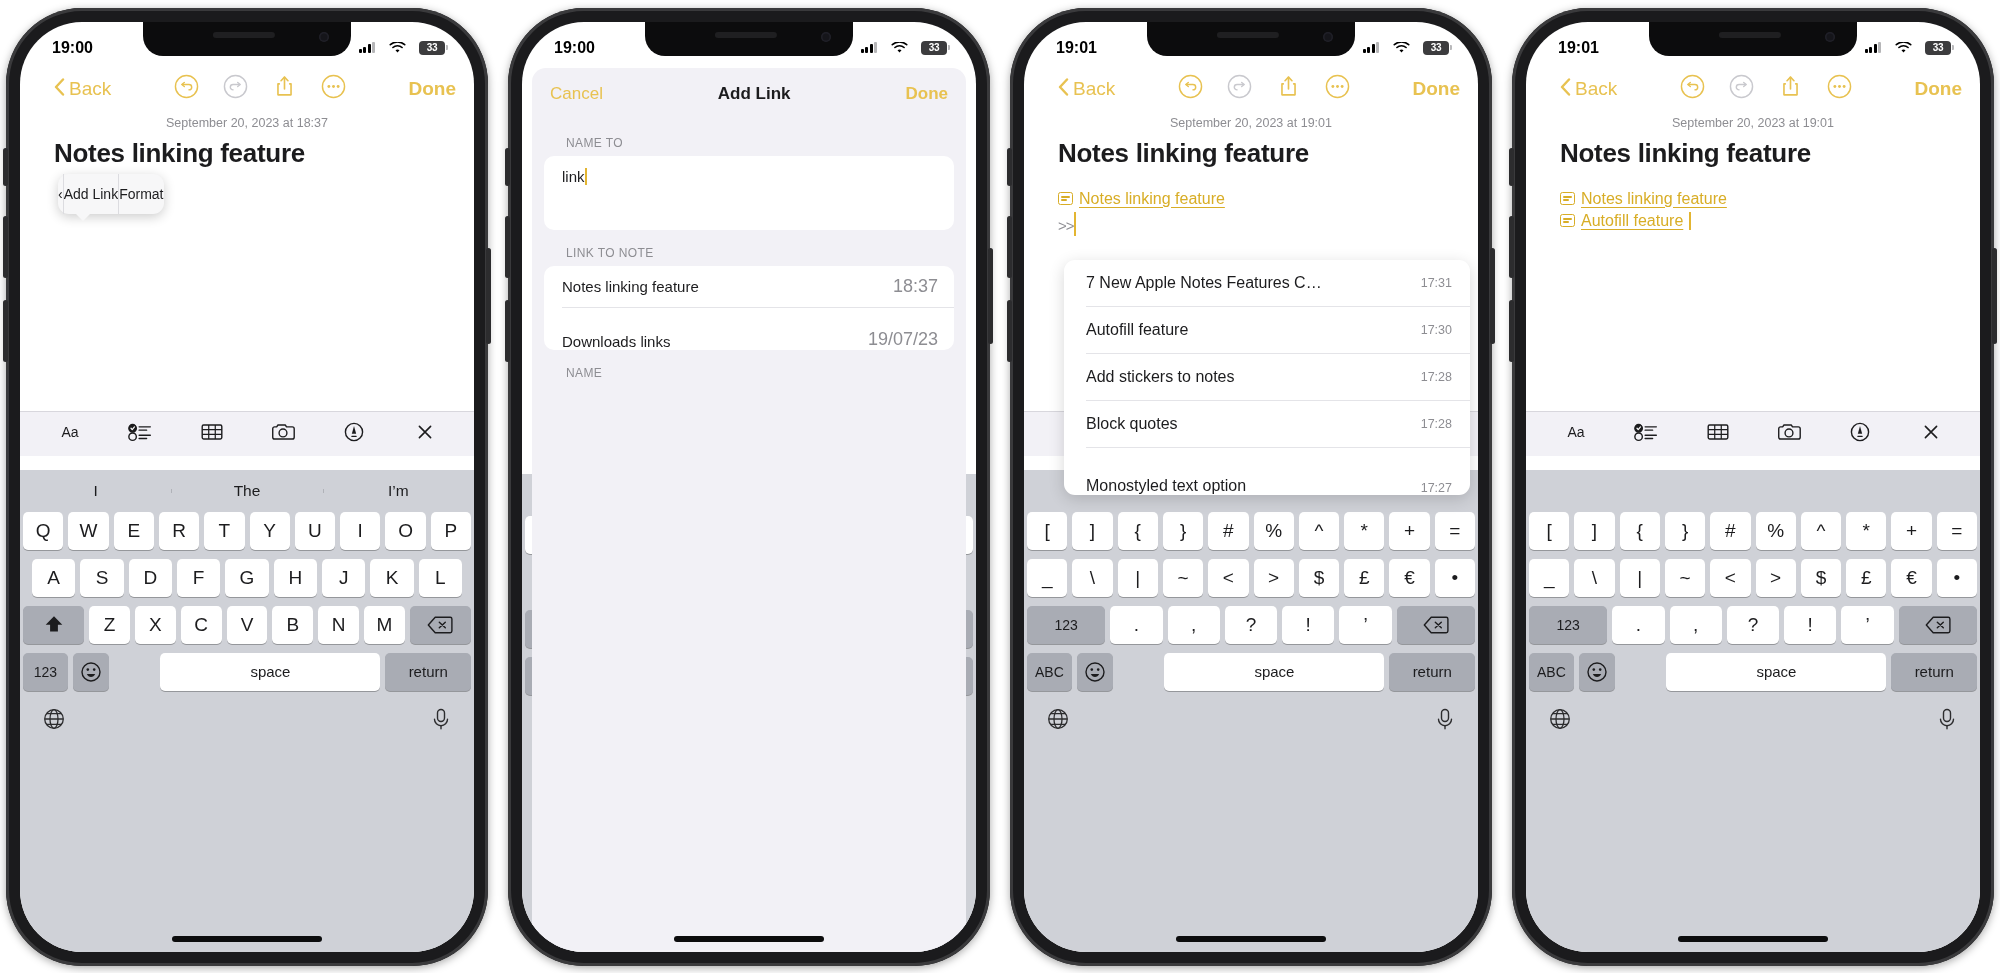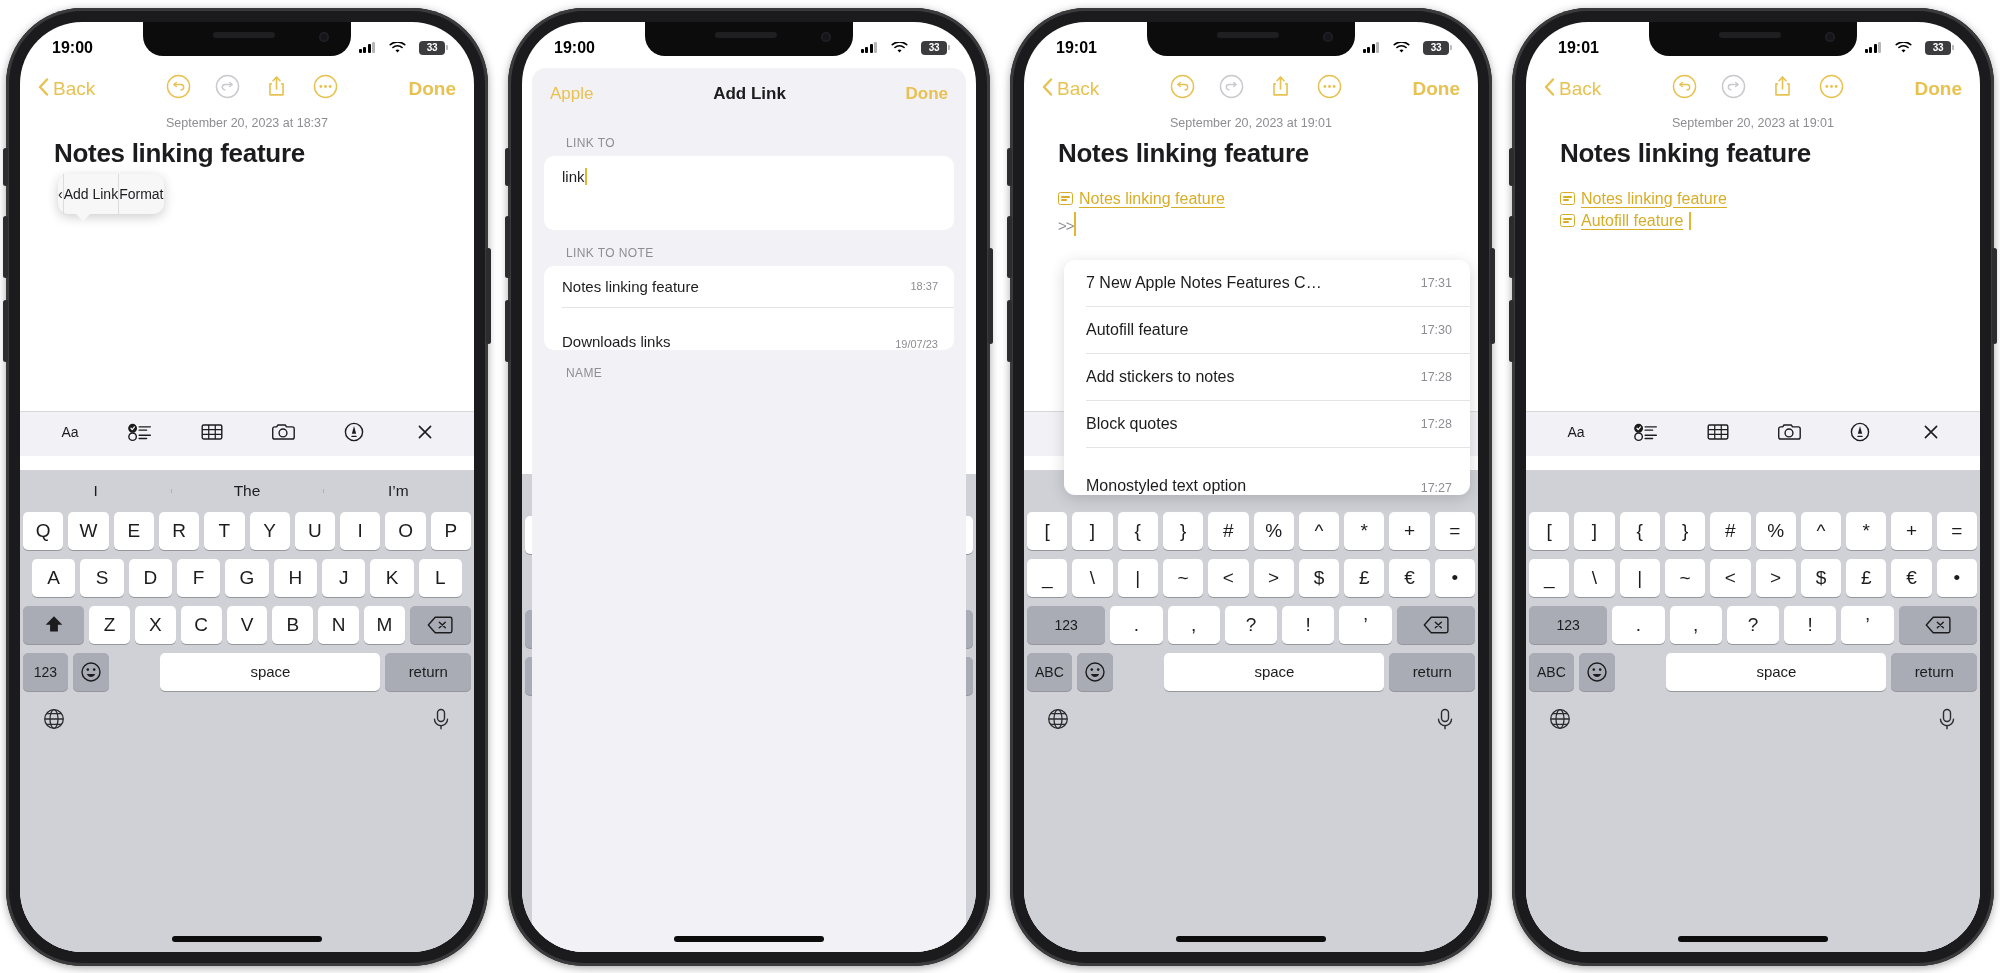--- a/index.html
+++ b/index.html
@@ -92,21 +92,21 @@
   .batt {
     display:flex; align-items:center; justify-content:center;
     min-width: 26px; height: 14px; padding: 0 3px;
     background: #3c3c3e; border-radius: 4px;
     color: #fff; font-size: 10px; font-weight: bold; letter-spacing: -0.3px;
   }
   .batt-tip { width:2px;height:5px;background:#b9b9bb;border-radius:0 1px 1px 0;margin-left:1px; }
 
   
   .notes-top {
-    position: absolute; top: 44px; left: 0; right: 0; height: 46px;
+    position: absolute; top: 44px; left: 16px; right: 0; height: 46px;
     display: flex; align-items: center; justify-content: space-between;
     padding: 0 18px;
     color: #e8b93a;
     z-index: 20;
   }
   .nt-left, .nt-right { display:flex; align-items:center; gap:4px; }
   .nt-center { display:flex; align-items:center; gap:24px; }
   .back-lbl { font-size: 19px; color:#e8c251; }
   .done-lbl { font-size: 19px; font-weight: bold; color:#e8c251; }
   .chev { width: 11px; height: 18px; }
@@ -230,21 +230,21 @@
   }
   .card { background:#fff; border-radius:10px; margin: 0 12px; }
   .card-input { height: 74px; padding: 12px 18px; font-size:15px; color:#1c1c1e; }
   .row {
     display:flex;align-items:center;justify-content:space-between;
     height: 42px; margin-left: 18px; padding-right: 16px;
     font-size: 15px; color:#1c1c1e;
     border-bottom: .5px solid #e4e4e8;
   }
   .row:last-child { border-bottom:none;align-items:flex-end; }
-  .row .meta { color:#8d8d92; font-size:11px; }
+  .row .meta { color:#8d8d92; font-size:18px; }
   .placeholder { color:#b9b9be; }
 
   
   .autopop {
     position:absolute; left: 40px; right: 8px; top: 238px;
     background:#fff; border-radius: 11px;
     box-shadow: 0 4px 16px rgba(0,0,0,.16);
     z-index: 24; overflow:hidden;
   }
   .autopop .row { margin-left: 22px; height: 47px; font-size: 16px; padding-right: 18px; }
@@ -460,25 +460,25 @@
   </div>
         <div class="notes-top">
         <div class="nt-left"></div>
           <div class="nt-center"></div>
         <div class="nt-right">
           <span class="done-lbl">Done</span>
           </div>
         </div>
         <div class="sheet">
     <div class="sheet-nav">
-      <span class="cancel">Apple</span>
+      <span class="cancel">Cancel</span>
       <span class="sheet-title">Add Link</span>
       <span class="done">Done</span>
     </div>
-    <div class="sect-label">LINK TO</div>
+    <div class="sect-label">NAME TO</div>
     <div class="card">
       <div class="card-input">link<span class="caret" style="height:17px;vertical-align:-3px"></span></div>
     </div>
     <div class="sect-label">LINK TO NOTE</div>
     <div class="card">
       <div class="row">
         <span>Notes linking feature</span>
         <span class="meta">18:37</span>
             </div>
             <div class="row">

